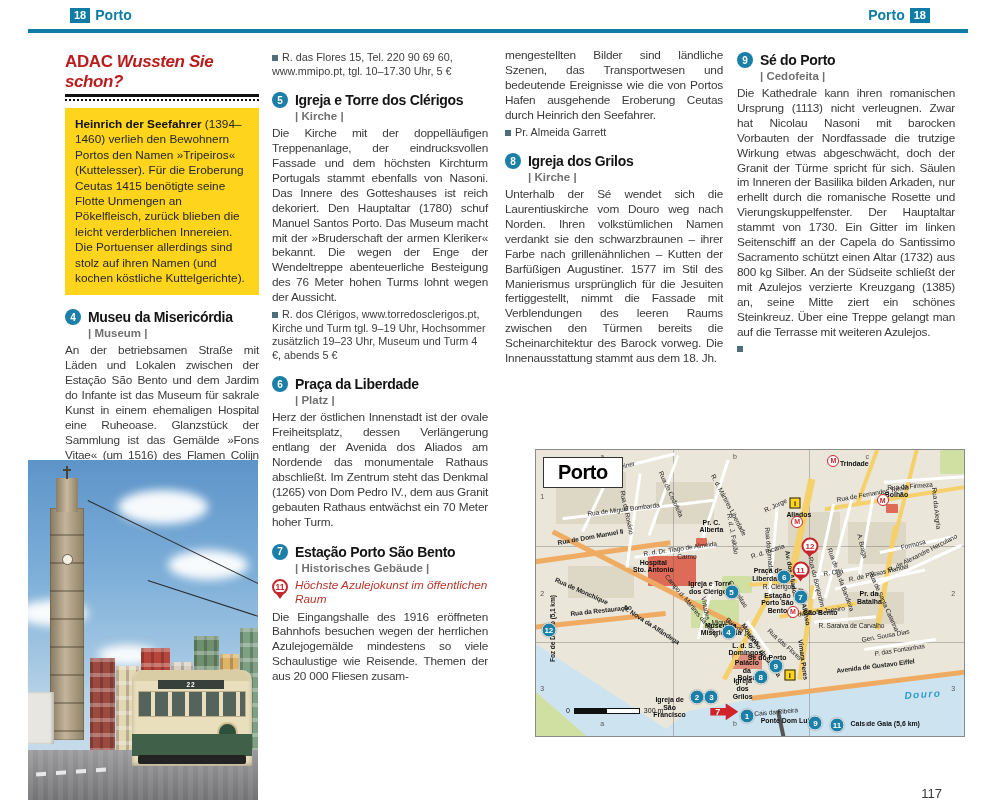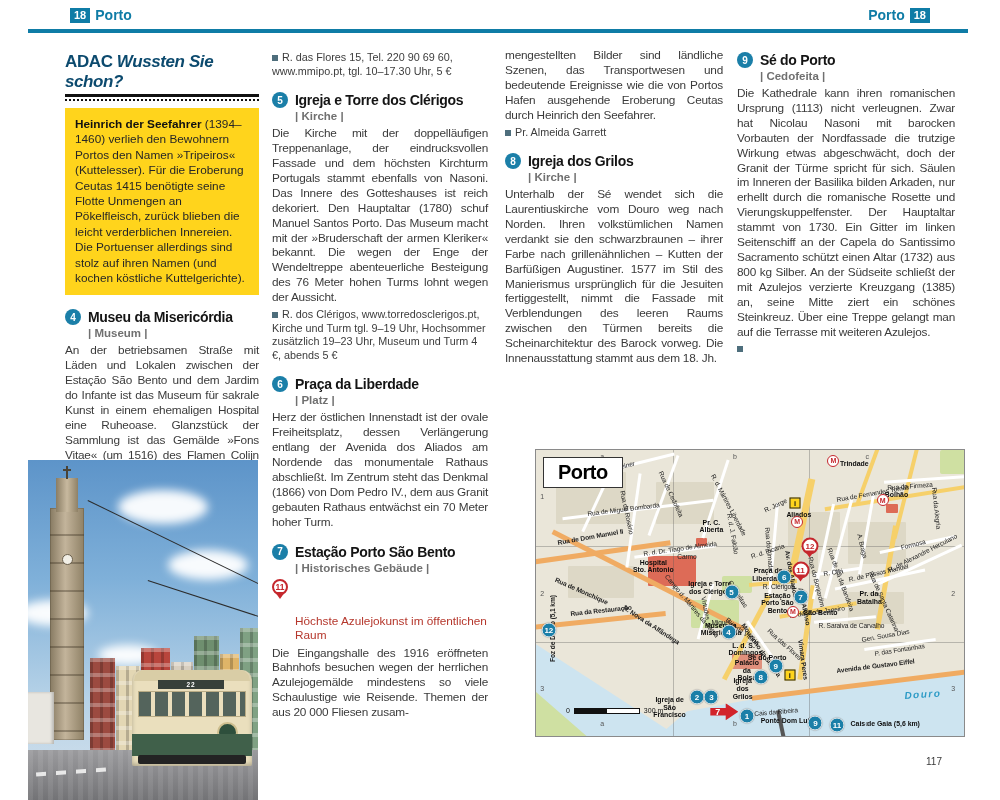--- a/index.html
+++ b/index.html
@@ -22,38 +22,38 @@
 
   .body{font-size:11.8px;line-height:14.9px;text-align:justify;color:#3a3a3a;margin:0;letter-spacing:-0.2px;}
   .info{font-size:10.8px;line-height:13.6px;color:#3c3c3c;margin:3px 0 0 0;text-align:left;}
   .info .sq{display:inline-block;width:6px;height:6px;background:#4e6e7c;margin-right:4px;}
   .sec-head{display:flex;gap:7px;align-items:center;margin:14px 0 0 0;}
   .numc{flex:none;width:16px;height:16px;border-radius:50%;background:#1b7fa8;color:#fff;
         font-weight:bold;font-size:10px;display:flex;align-items:center;justify-content:center;}
   .sec-title{font-weight:bold;font-size:14px;color:#141414;letter-spacing:-0.3px;white-space:nowrap;}
   .sec-cat{font-weight:bold;font-size:11.5px;color:#707070;margin:2px 0 4px 23px;}
   .caption{font-style:italic;color:#33708a;font-size:11.8px;line-height:15px;margin:16px 0 0 0;}
-  .pgnum{position:absolute;right:58px;top:756px;font-size:10px;color:#3a3a3a;}
-
-  
-  .adac-head{font-size:17px;color:#0c4a6e;letter-spacing:-0.4px;}
+  .pgnum{position:absolute;right:58px;top:786px;font-size:13px;color:#3a3a3a;}
+
+  
+  .adac-head{font-size:17px;color:#b91c1c;letter-spacing:-0.4px;}
   .adac-brand{font-weight:900;}
   .adac-q{font-weight:bold;font-style:italic;}
   .adac-rule{border-bottom:3px solid #111;margin-top:2px;}
   .adac-dots{border-top:2px dotted #111;margin-top:2px;}
   .adac-body{background:#ffd41c;margin-top:7px;padding:9px 10px;font-size:11.8px;line-height:15.4px;color:#262626;}
   .adac-body .b{font-weight:bold;color:#111;}
 
   
   .pin-row{display:flex;gap:7px;margin:3px 0 3px 0;align-items:flex-start;}
   .pinicon{flex:none;position:relative;width:12px;height:12px;border-radius:50%;background:#fff;
            border:2px solid #c5272d;color:#c5272d;font-weight:bold;font-size:8.5px;
            display:flex;align-items:center;justify-content:center;margin-top:1px;}
   .pinicon::after{content:'';position:absolute;top:11px;left:1px;border:5px solid transparent;border-top:7px solid #c5272d;}
-  .highlight{color:#b5372c;font-size:11.8px;line-height:14.4px;margin-top:36px;}
+  .highlight{font-style:italic;color:#b5372c;font-size:11.8px;line-height:14.4px;}
 
   
   .photo{position:absolute;left:28px;top:460px;width:230px;height:340px;overflow:hidden;background:#7fb0d9;}
   .ph-sky{position:absolute;inset:0;background:linear-gradient(180deg,#5d94c9 0%,#7fb0d9 35%,#b6d2e7 70%,#d6e2ec 100%);}
   .cloud{position:absolute;background:rgba(255,255,255,.95);border-radius:50%;filter:blur(5px);}
   .wire{position:absolute;height:1px;background:#2c2c2c;transform-origin:left top;}
   .ph-tower{position:absolute;left:22px;top:48px;width:34px;height:232px;
             background:linear-gradient(90deg,#877a62 0%,#c3b49b 45%,#8f8166 100%);
             box-shadow:inset 0 0 0 1px rgba(60,50,35,.25);}
   .ph-tower .ledges{position:absolute;inset:0;background:repeating-linear-gradient(180deg,transparent 0 26px,rgba(55,45,30,.35) 26px 28px);}
@@ -163,21 +163,21 @@
   </div>
   <div class="sec-cat">| Kirche |</div>
   <p class="body">Die Kirche mit der doppelläufigen Treppenanlage, der eindrucksvollen Fassade und dem höchsten Kirchturm Portugals stammt ebenfalls von Nasoni. Das Innere des Gotteshauses ist reich dekoriert. Den Hauptaltar (1780) schuf Manuel Santos Porto. Das Museum macht mit der »Bruderschaft der armen Kleriker« bekannt. Die wegen der Enge der Wendeltreppe abenteuerliche Besteigung des 76 Meter hohen Turms lohnt wegen der Aussicht.</p>
   <p class="info"><span class="sq"></span><span>R. dos Clérigos, www.torredosclerigos.pt, Kirche und Turm tgl. 9–19 Uhr, Hochsommer zusätzlich 19–23 Uhr, Museum und Turm 4 €, abends 5 €</span></p>
 
   <div class="sec-head">
     <span class="numc">6</span>
     <span class="sec-title">Praça da Liberdade</span>
   </div>
   <div class="sec-cat">| Platz |</div>
-  <p class="body">Herz der östlichen Innenstadt ist der ovale Freiheitsplatz, dessen Verlängerung entlang der Avenida dos Aliados am Nordende das monumentale Rathaus abschließt. Im Zentrum steht das Denkmal (1866) von Dom Pedro IV., dem aus Granit gebauten Rathaus entwächst ein 70 Meter hoher Turm.</p>
+  <p class="body">Herz der östlichen Innenstadt ist der ovale Freiheitsplatz, dessen Verlängerung entlang der Avenida dos Aliados am Nordende das monumentale Rathaus abschließt. Im Zentrum steht das Denkmal (1265) von Dom Pedro IV., dem aus Granit gebauten Rathaus entwächst ein 70 Meter hoher Turm.</p>
 
   <div class="sec-head">
     <span class="numc">7</span>
     <span class="sec-title">Estação Porto São Bento</span>
   </div>
   <div class="sec-cat">| Historisches Gebäude |</div>
   <div class="pin-row">
     <span class="pinicon">11</span>
     <span class="highlight">Höchste Azulejokunst im öffentlichen Raum</span>
   </div>

